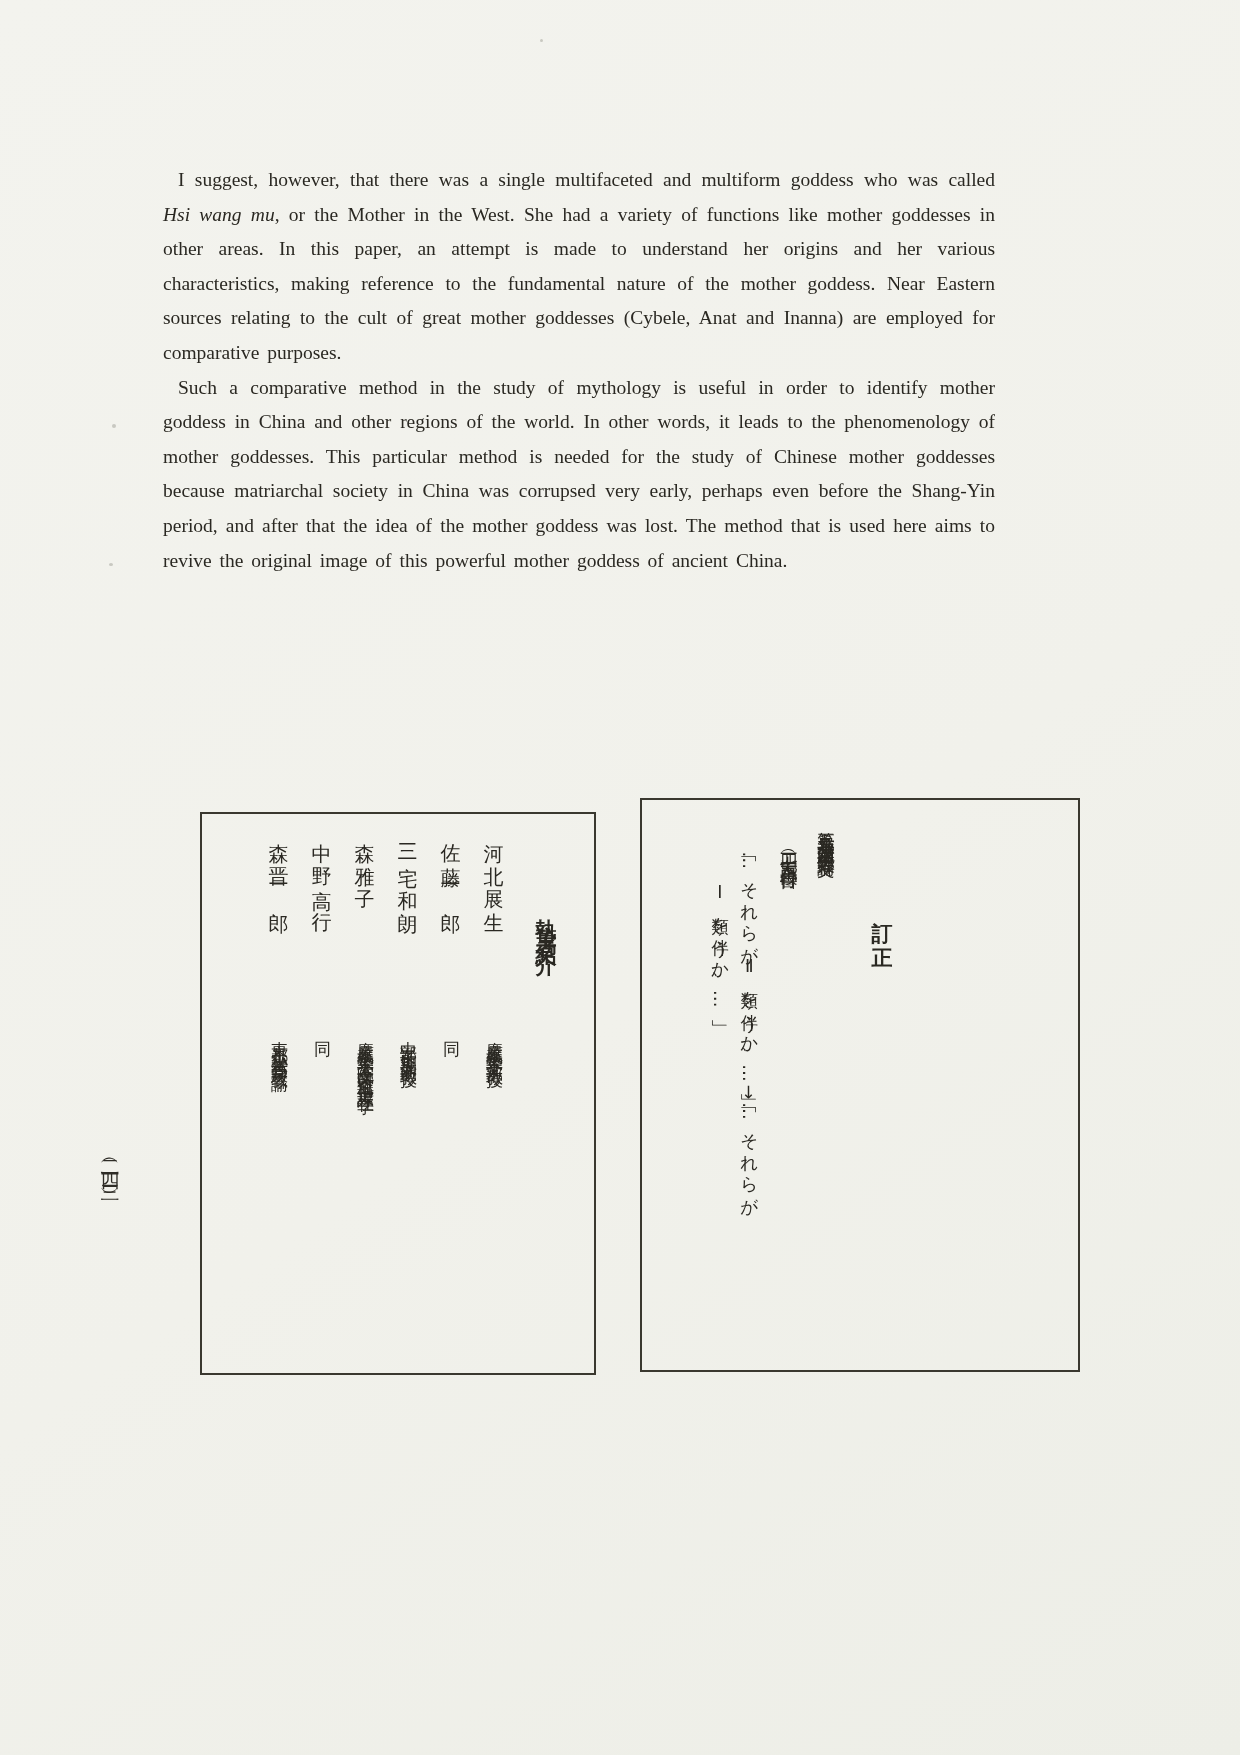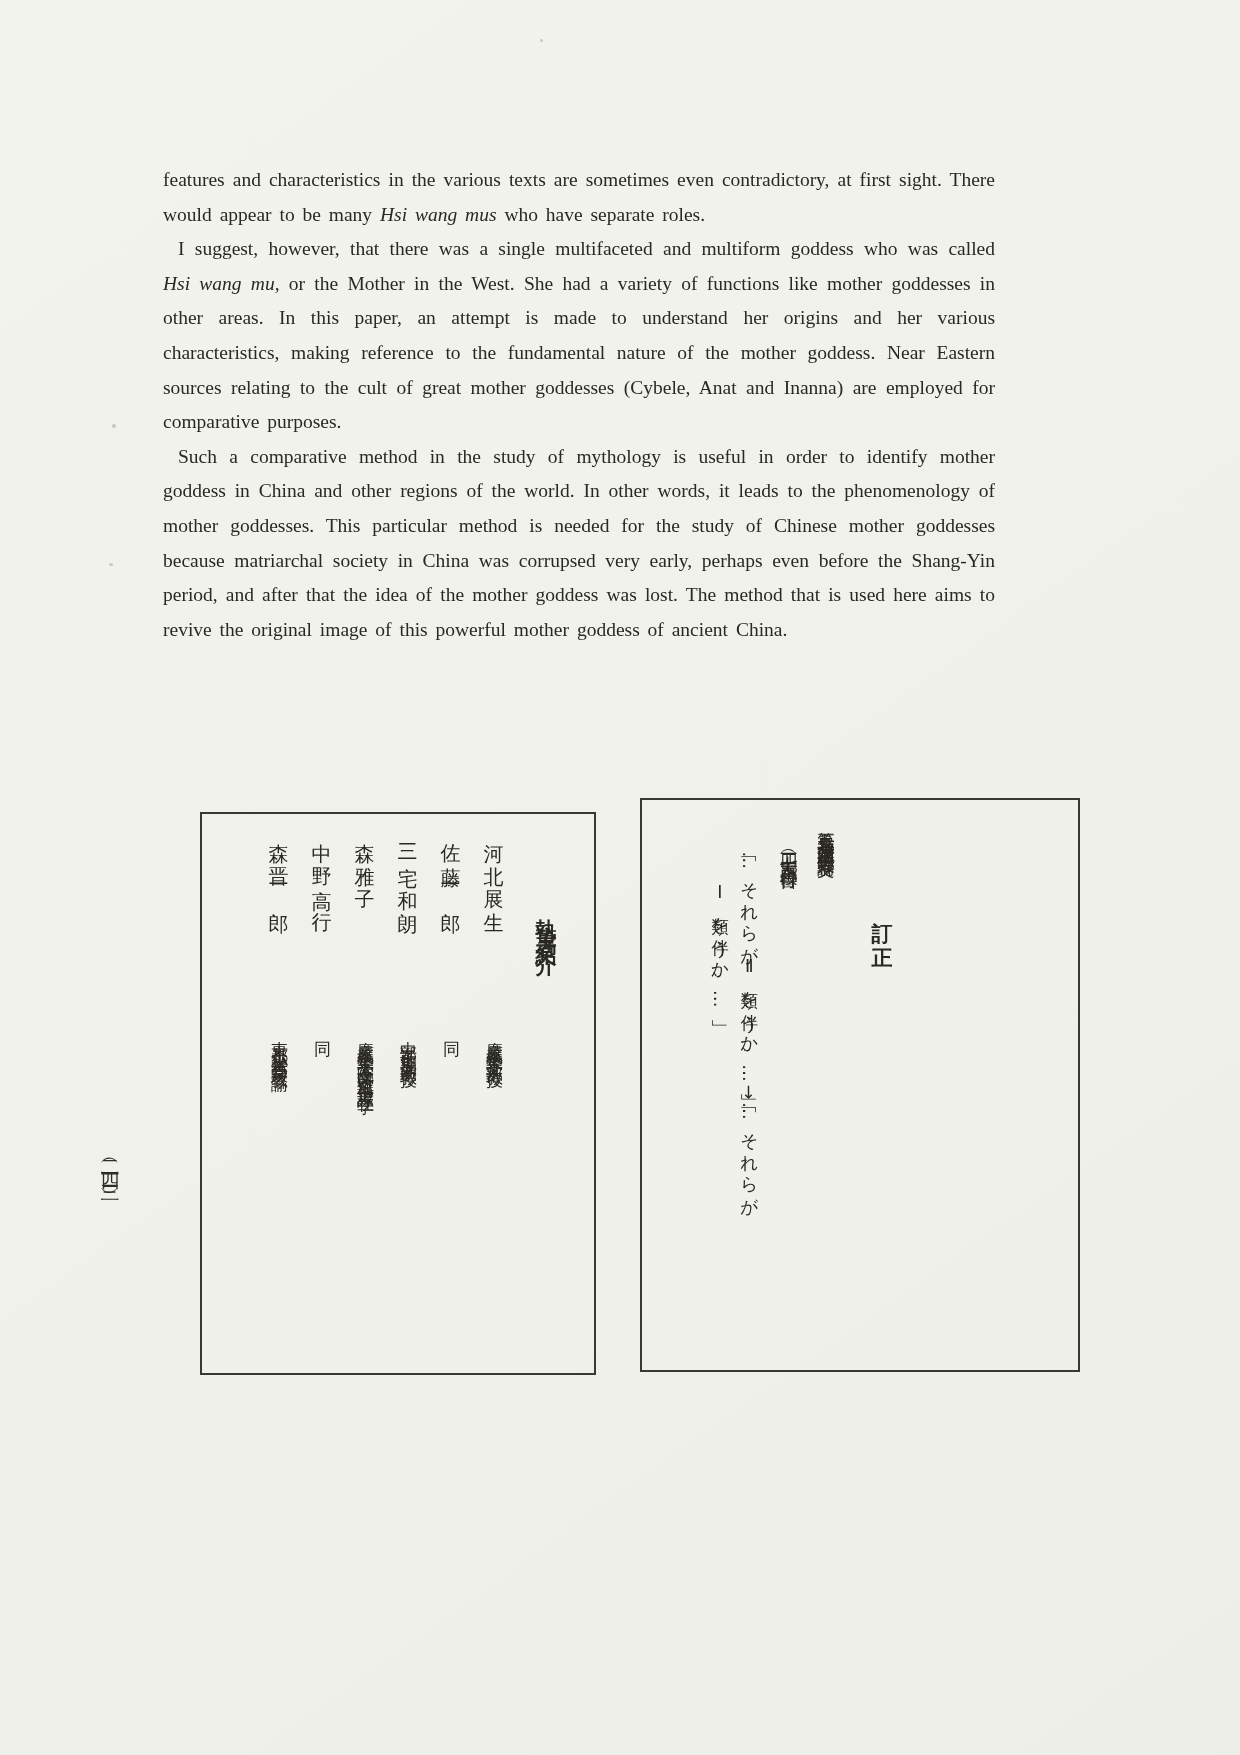--- a/index.html
+++ b/index.html
@@ -80,21 +80,20 @@
   .sp1{left:112px;top:424px;width:4px;height:4px;}
   .sp2{left:109px;top:563px;width:4px;height:3px;}
   .sp3{left:540px;top:39px;width:3px;height:3px;}
 </style>
 </head>
 <body>
 
 <div class="page">
 
   <div class="article">
-      <p class="para"><span>features and characteristics in the various texts are sometimes even contradictory, at first sight. There would appear to be many </span><span class="it">Hsi wang mus</span><span> who have separate roles.</span></p>
       <p class="para ind"><span>I suggest, however, that there was a single multifaceted and multiform goddess who was called </span><span class="it">Hsi wang mu</span><span>, or the Mother in the West. She had a variety of functions like mother goddesses in other areas.  In this paper, an attempt is made to understand her origins and her various characteristics, making reference to the fundamental nature of the mother goddess.  Near Eastern sources relating to the cult of great mother goddesses (Cybele,  Anat and Inanna)  are employed for comparative purposes.</span></p>
       <p class="para ind"><span>Such a comparative method in the study of mythology is useful in order to identify mother goddess in China and other regions of the world.  In other words, it leads to the phenomenology of mother goddesses.  This particular method is needed for the study of Chinese mother goddesses because matriarchal society in China was corrupsed very early, perhaps even before the Shang-Yin period, and after that the idea of the mother goddess was lost. The method that is used here aims to revive the original image of this powerful mother goddess of ancient China.</span></p>
     </div>
 
   <div class="box contributors">
     <div class="vflow" id="contrib-flow">
       <div class="cbox-title">執筆者紹介</div>
     <div class="entry"><span class="c-name">河北展生</span><span class="c-aff">慶應義塾大学文学部教授</span></div>
         <div class="entry"><span class="c-name">佐藤一郎</span><span class="c-aff">同</span></div>
         <div class="entry"><span class="c-name">三宅和朗</span><span class="c-aff">中部女子短期大学助教授</span></div>

